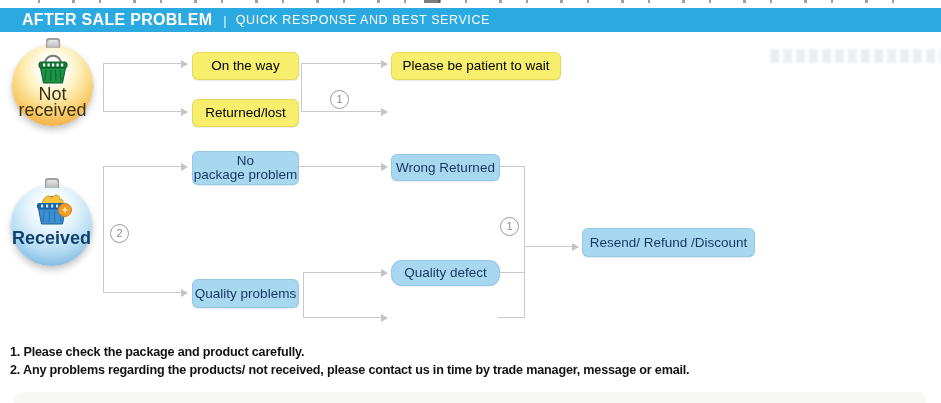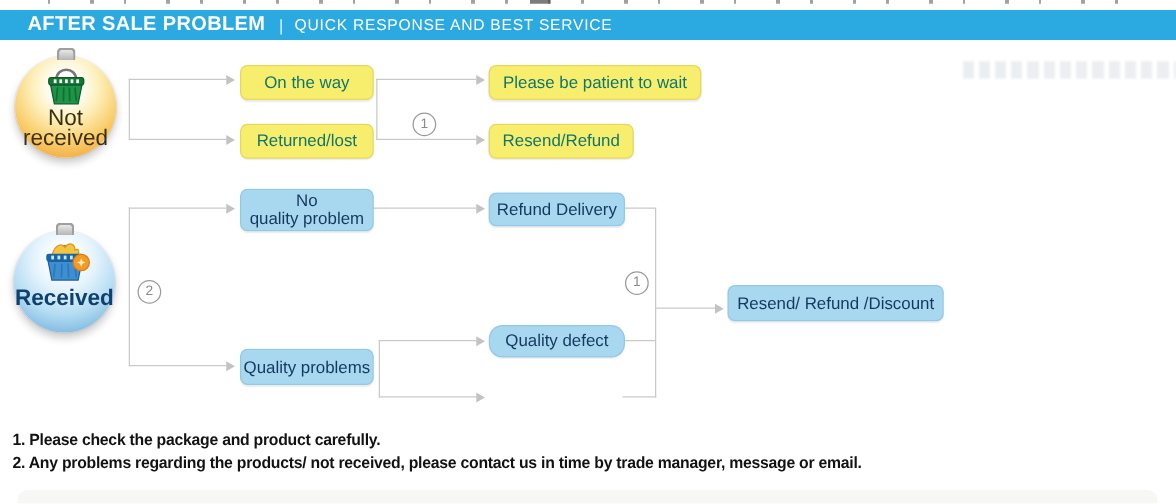--- a/index.html
+++ b/index.html
@@ -41,21 +41,21 @@
   .ball svg{margin-top:5px;}
   .ball-text{text-align:center;line-height:16px;font-size:18px;}
   .ball.orange .ball-text{color:#3a2f10;margin-top:0;}
   .ball.blue .ball-text{color:#10406e;font-weight:700;margin-top:3px;}
   
   .fbox{
     position:absolute;border-radius:6px;display:flex;flex-direction:column;
     align-items:center;justify-content:center;text-align:center;
     font-size:13.5px;line-height:14px;box-shadow:0 1px 1px rgba(0,0,0,.08);
   }
-  .fbox.yellow{background:#F8EE6E;border:1px solid rgba(216,198,70,.55);color:#0f766e;}
+  .fbox.yellow{background:#F8EE6E;border:1px solid rgba(216,198,70,.55);color:#000000;}
   .fbox.blue{background:#A7D8F0;border:1px solid rgba(125,186,222,.5);color:#16375E;}
   
   .hline{position:absolute;height:1px;background:#C9C9C9;}
   .vline{position:absolute;width:1px;background:#C9C9C9;}
   .arrow{
     position:absolute;width:0;height:0;
     border-top:4px solid transparent;border-bottom:4px solid transparent;
     border-left:7px solid #C3C3C3;
   }
   .marker{
@@ -164,27 +164,26 @@
   <div class="hline" style="left:498px;top:272px;width:26px;"></div>
   <div class="hline" style="left:498px;top:317px;width:27px;"></div>
   <div class="vline" style="left:524px;top:166px;height:152px;"></div>
   <div class="hline" style="left:524px;top:246px;width:48px;"></div>
   <span class="arrow" style="left:572px;top:243px;"></span>
   <div class="marker" style="left:500px;top:217px;">1</div>
 
   <div class="fbox yellow" style="left:192px;top:52px;width:105px;height:26px;">On the way</div>
   <div class="fbox yellow" style="left:391px;top:52px;width:168px;height:26px;">Please be patient to wait</div>
   <div class="fbox yellow" style="left:192px;top:99px;width:105px;height:26px;">Returned/lost</div>
-  <div class="fbox yellow" style="left:391px;top:99px;width:114px;height:26px;">Resend/Refund</div>
 
   <div class="fbox blue" style="left:192px;top:151px;width:105px;height:32px;">
     <div>No</div>
-    <div>quality problem</div>
+    <div>package problem</div>
   </div>
-  <div class="fbox blue" style="left:391px;top:154px;width:107px;height:25px;">Refund Delivery</div>
+  <div class="fbox blue" style="left:391px;top:154px;width:107px;height:25px;">Wrong Returned</div>
   <div class="fbox blue" style="left:192px;top:279px;width:105px;height:27px;">Quality problems</div>
   <div class="fbox blue" style="left:391px;top:260px;width:107px;height:24px;border-radius:11px;">Quality defect</div>
   <div class="fbox blue" style="left:582px;top:228px;width:171px;height:27px;">Resend/ Refund /Discount</div>
 
   <div class="note" style="top:344px;">1. Please check the package and product carefully.</div>
   <div class="note" style="top:362px;">2. Any problems regarding the products/ not received, please contact us in time by trade manager, message or email.</div>
 
   <div class="next-strip"></div>
 </div>
 

